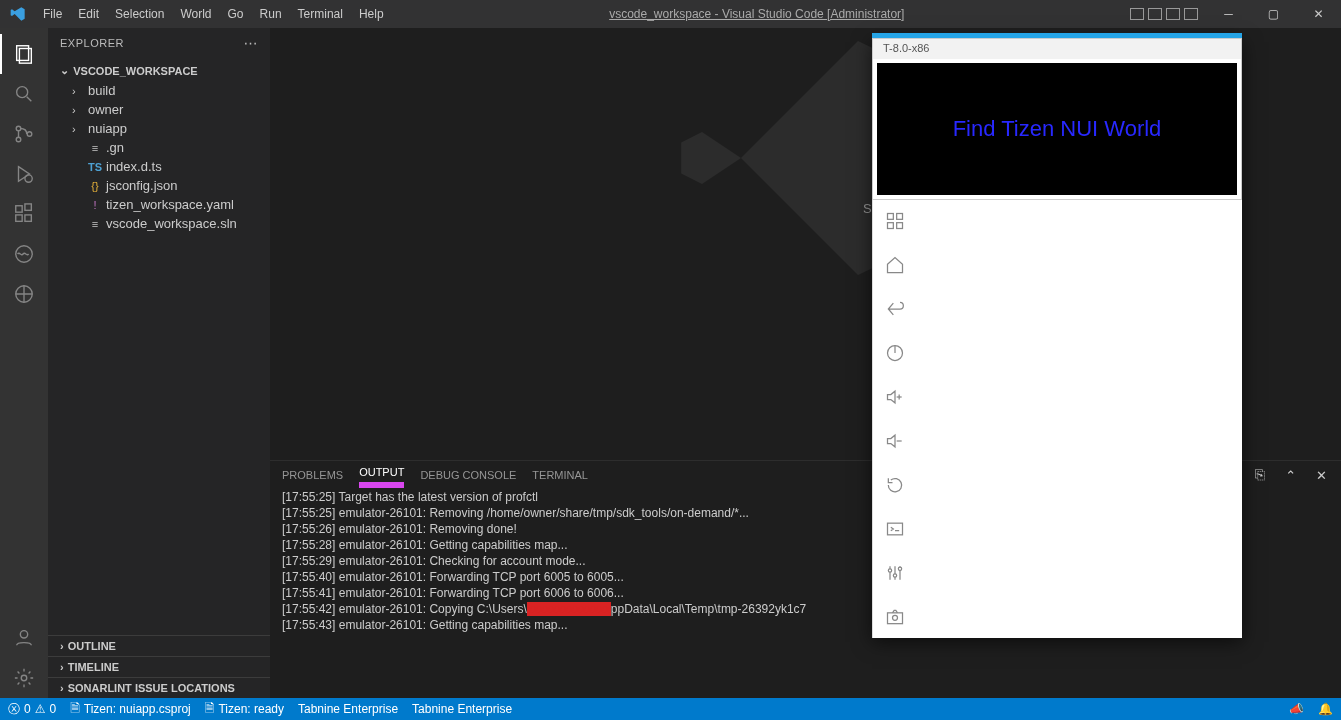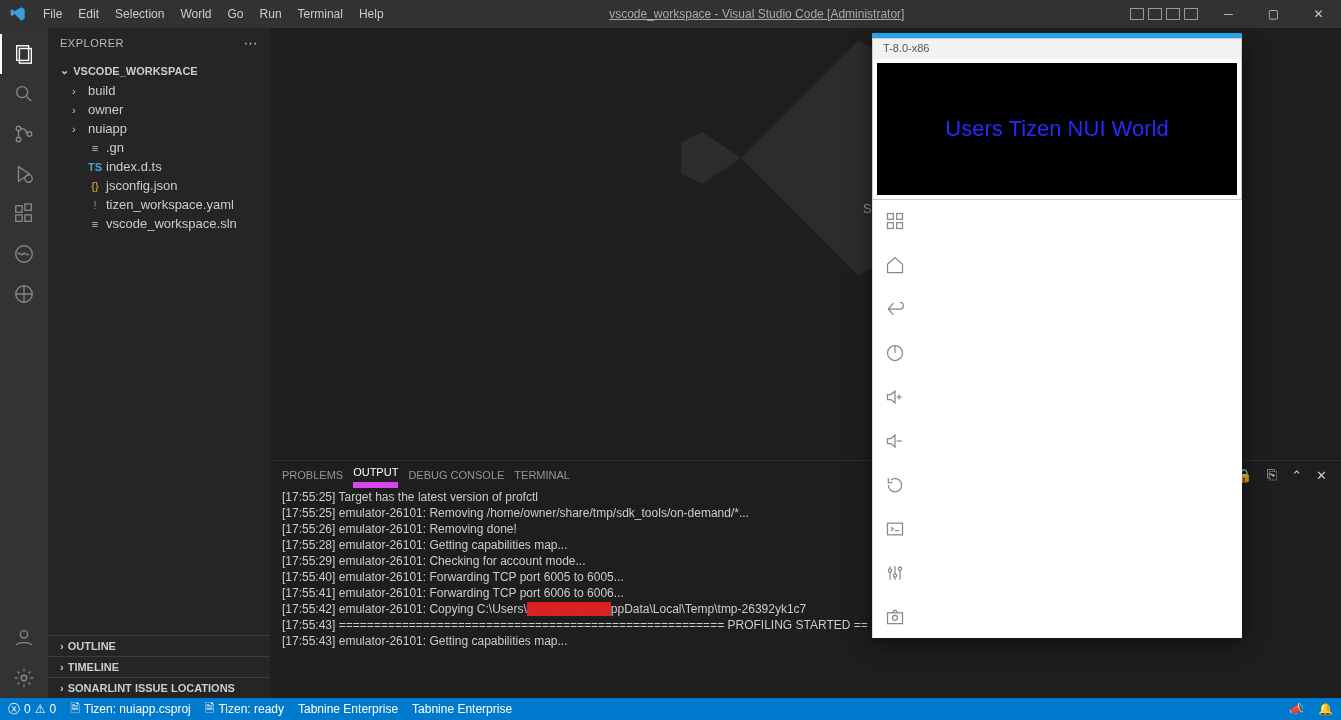--- a/index.html
+++ b/index.html
@@ -44,21 +44,21 @@
 .editor-area { flex: 1; background: #1e1e1e; display: flex; flex-direction: column; position: relative; }
 .welcome { flex: 1; display: flex; flex-direction: column; align-items: center; justify-content: center; color: #5a5a5a; position: relative; }
 .welcome .bg-logo { position: absolute; width: 260px; height: 260px; opacity: 0.06; left: 50%; top: 30%; transform: translate(-50%, -50%); }
 .welcome .cmds { position: relative; z-index: 1; display: flex; flex-direction: column; gap: 12px; margin-left: 320px; margin-top: 40px; }
 .welcome .cmd-row { display: flex; align-items: center; justify-content: flex-end; gap: 16px; font-size: 13px; color: #949494; }
 .kbd { background: #3c3c3c; color: #ccc; padding: 2px 6px; border-radius: 3px; font-size: 11px; }
 .plus { color: #949494; font-size: 11px; }
 .kbd-group { display: flex; align-items: center; gap: 4px; min-width: 50px; }
 
 .panel { height: 238px; border-top: 1px solid #2d2d2d; display: flex; flex-direction: column; background: #1e1e1e; font-family: Consolas, monospace; font-size: 12px; }
-.panel-tabs { display: flex; align-items: center; height: 28px; padding: 0 12px; gap: 10px; font-size: 11px; color: #969696; }
+.panel-tabs { display: flex; align-items: center; height: 28px; padding: 0 12px; gap: 16px; font-size: 11px; color: #969696; }
 .panel-tabs .ptab { cursor: pointer; padding: 4px 0; }
 .panel-tabs .ptab.active { color: #fff; border-bottom: 6px solid #d946ef; }
 .panel-tabs .pspacer { flex: 1; }
 .panel-tabs .pact { color: #ccc; cursor: pointer; font-size: 13px; padding: 0 2px; }
 .panel-body { flex: 1; padding: 0 12px; color: #ccc; overflow: hidden; line-height: 16px; }
 .panel-body .line { white-space: pre; }
 .redact { background: #d92323; color: #d92323; }
 .panel-body .rightover { color: #ccc; }
 
 .statusbar { height: 22px; background: #007acc; color: #fff; display: flex; align-items: center; font-size: 12px; padding: 0 8px; gap: 14px; }
@@ -301,21 +301,20 @@
       </div>
       <div class="panel-body">
         <div class="line">[17:55:25] Target has the latest version of profctl</div>
         <div class="line">[17:55:25] emulator-26101: Removing /home/owner/share/tmp/sdk_tools/on-demand/*...</div>
         <div class="line">[17:55:26] emulator-26101: Removing done!</div>
         <div class="line">[17:55:28] emulator-26101: Getting capabilities map...</div>
         <div class="line">[17:55:29] emulator-26101: Checking for account mode...</div>
         <div class="line">[17:55:40] emulator-26101: Forwarding TCP port 6005 to 6005...</div>
         <div class="line">[17:55:41] emulator-26101: Forwarding TCP port 6006 to 6006...</div>
         <div class="line"><span>[17:55:42] emulator-26101: Copying C:\Users\</span><span class="redact">xxxxxxxxxxxxxx</span><span>ppData\Local\Temp\tmp-26392yk1c7</span><span style="display:inline-block;width:328px"></span><span class="rightover">eaptrack/profiler.</span></div>
-        <div class="line">[17:55:43] ======================================================= PROFILING STARTED ==</div>
         <div class="line">[17:55:43] emulator-26101: Getting capabilities map...</div>
       </div>
     </div>
   </div>
 </div>
 
 <div class="statusbar">
   <span class="sb-item">
       <span class="sb-icon">ⓧ</span>
       <span>0</span>
@@ -335,21 +334,21 @@
   <span class="sb-spacer"></span>
   <span class="sb-item">📣</span>
   <span class="sb-item">🔔</span>
 </div>
 
 <div class="emulator">
   <div class="emu-topbar"></div>
   <div class="emu-main">
     <div class="emu-title">T-8.0-x86</div>
     <div class="emu-screen">
-      <div class="hello">Users Tizen NUI World</div>
+      <div class="hello">Find Tizen NUI World</div>
     </div>
   </div>
   <div class="emu-side">
     <div class="emu-btn">
         <svg width="20" height="20" viewBox="0 0 24 24" fill="none" stroke="currentColor" stroke-width="1.5">
           <rect x="3" y="3" width="7" height="7"></rect>
           <rect x="14" y="3" width="7" height="7"></rect>
           <rect x="3" y="14" width="7" height="7"></rect>
           <rect x="14" y="14" width="7" height="7"></rect>
         </svg>

